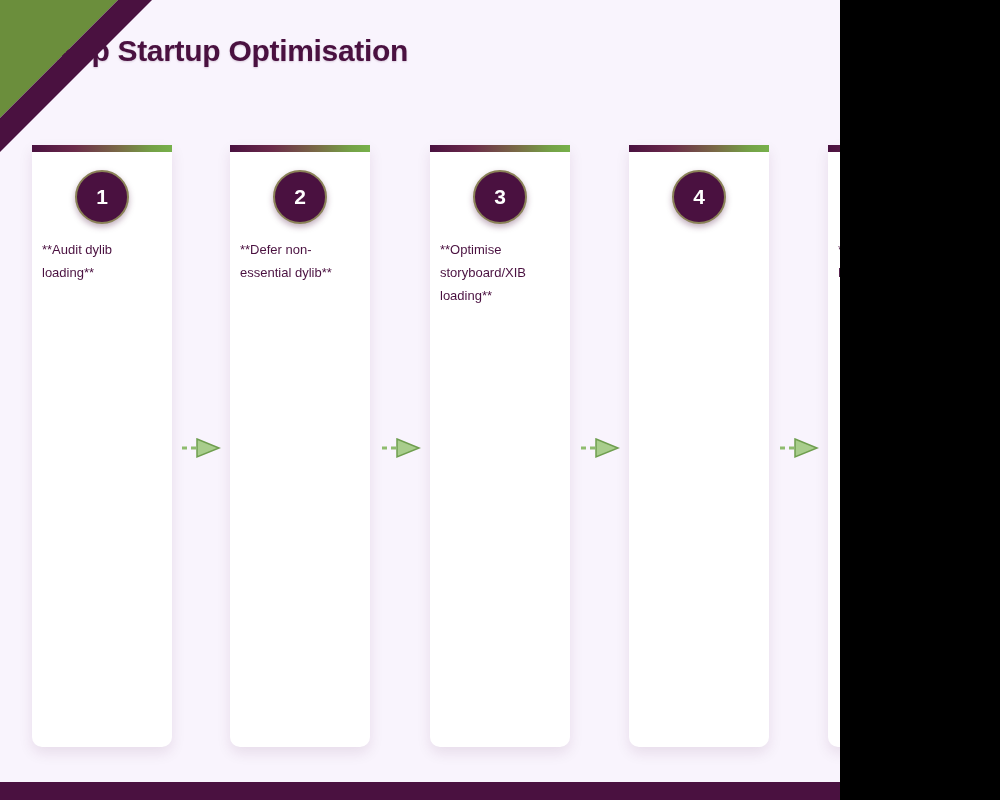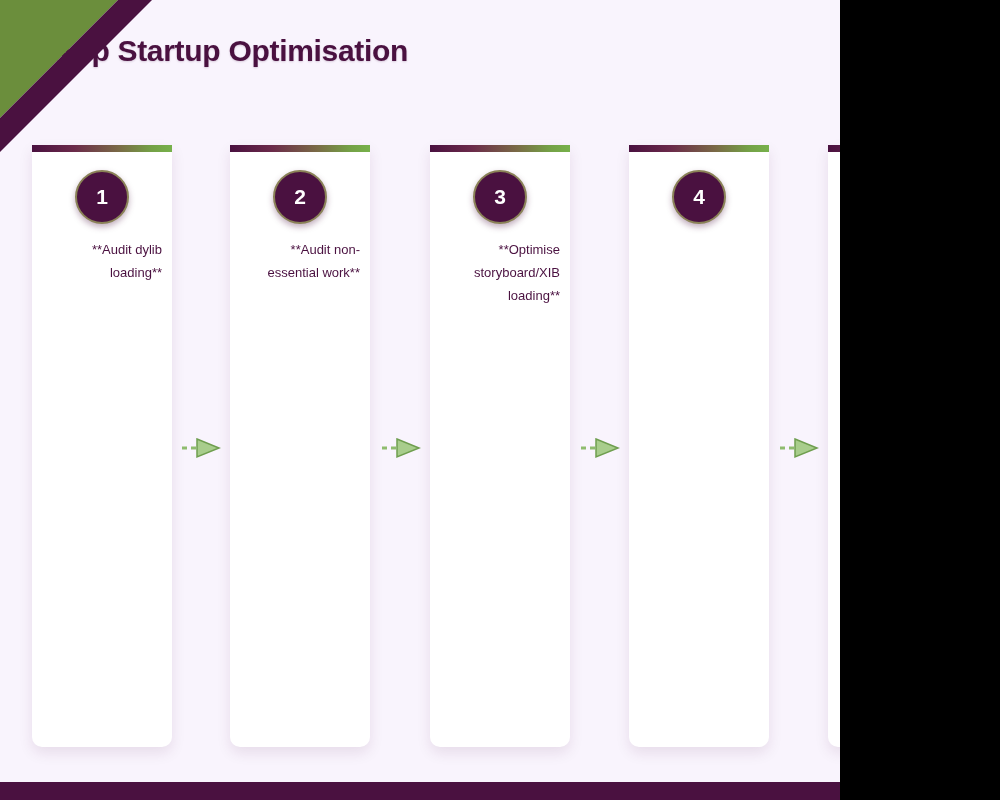--- a/index.html
+++ b/index.html
@@ -114,21 +114,21 @@
     color: #ffffff;
     font-size: 21px;
     font-weight: bold;
     box-sizing: border-box;
   }
   .step-text {
     margin-top: 15px;
     font-size: 13px;
     line-height: 1.75;
     color: #4a1140;
-    text-align: right;
+    text-align: left;
     word-break: break-word;
   }
 
   
   .arrow {
     position: absolute;
     top: 436px;
     width: 42px;
     height: 24px;
     z-index: 12;
@@ -153,21 +153,21 @@
       <div class="card-body">
         <div class="step-circle">1</div>
         <div class="step-text">**Audit dylib loading**</div>
       </div>
     </div>
 
     <div class="card" style="left:230px;">
       <div class="card-bar"></div>
       <div class="card-body">
         <div class="step-circle">2</div>
-        <div class="step-text">**Audit non-essential work**</div>
+        <div class="step-text">**Defer non-essential dylib**</div>
       </div>
     </div>
 
     <div class="card" style="left:430px;">
       <div class="card-bar"></div>
       <div class="card-body">
         <div class="step-circle">3</div>
         <div class="step-text">**Optimise storyboard/XIB loading**</div>
       </div>
     </div>

